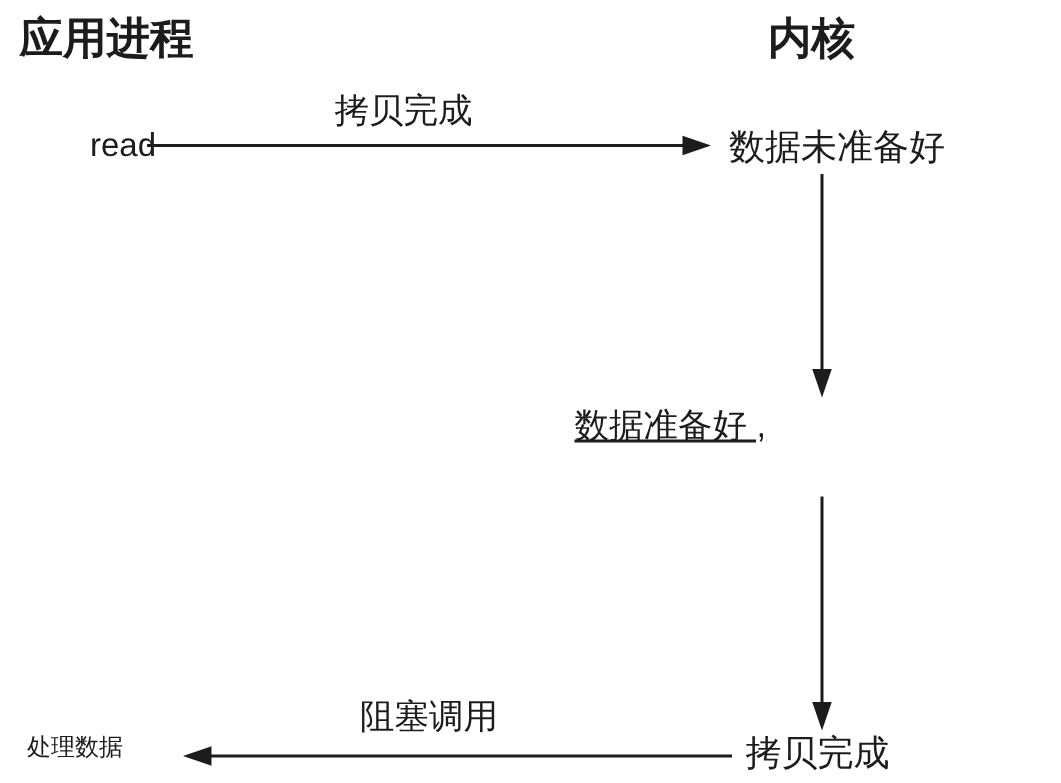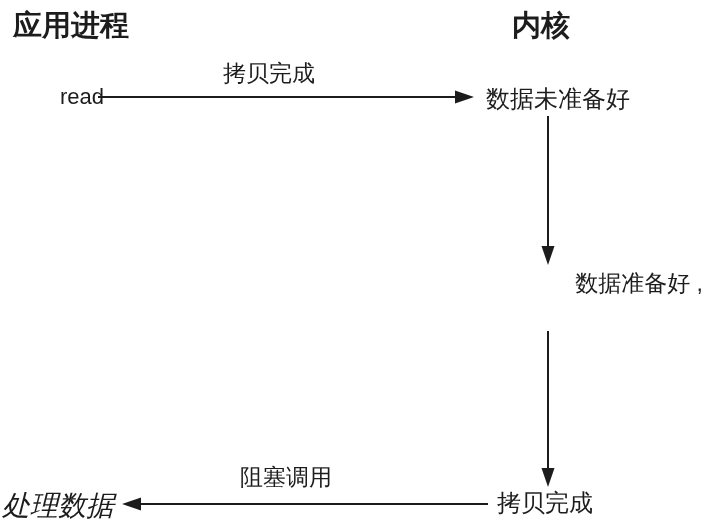--- a/index.html
+++ b/index.html
@@ -28,25 +28,26 @@
   .node, .edge-label {
     position: absolute;
     font-size: 23px;
     white-space: nowrap;
     line-height: 1.2;
   }
   .node.read       { left: 36px;  top: 84px; font-size: 22px; margin-left: 24px; }
   .node.not-ready  { left: 486px; top: 85px; font-size: 24px; }
   .node.ready-block {
     left: 383px; top: 269px; width: 320px;
-    text-align: right; font-size: 23px; line-height: 28px;
+    text-align: left; font-size: 23px; line-height: 28px;
     white-space: nowrap;
+    text-decoration: underline;
   }
   .node.copy-done  { left: 497px; top: 489px; font-size: 24px; }
-  .node.process    { left: 2px;  top: 489px; font-size: 28px; font-style: italic; }
+  .node.process    { left: 18px;  top: 489px; font-size: 16px; }
   .edge-label.blocking { left: 223px; top: 60px; }
   .edge-label.success  { left: 240px; top: 464px; }
   .arrows {
     position: absolute;
     left: 0; top: 0;
     width: 707px; height: 522px;
     pointer-events: none;
   }
   .arrows line    { stroke: #1c1c1c; stroke-width: 2; }
   .arrows polygon { fill: #1c1c1c; }

